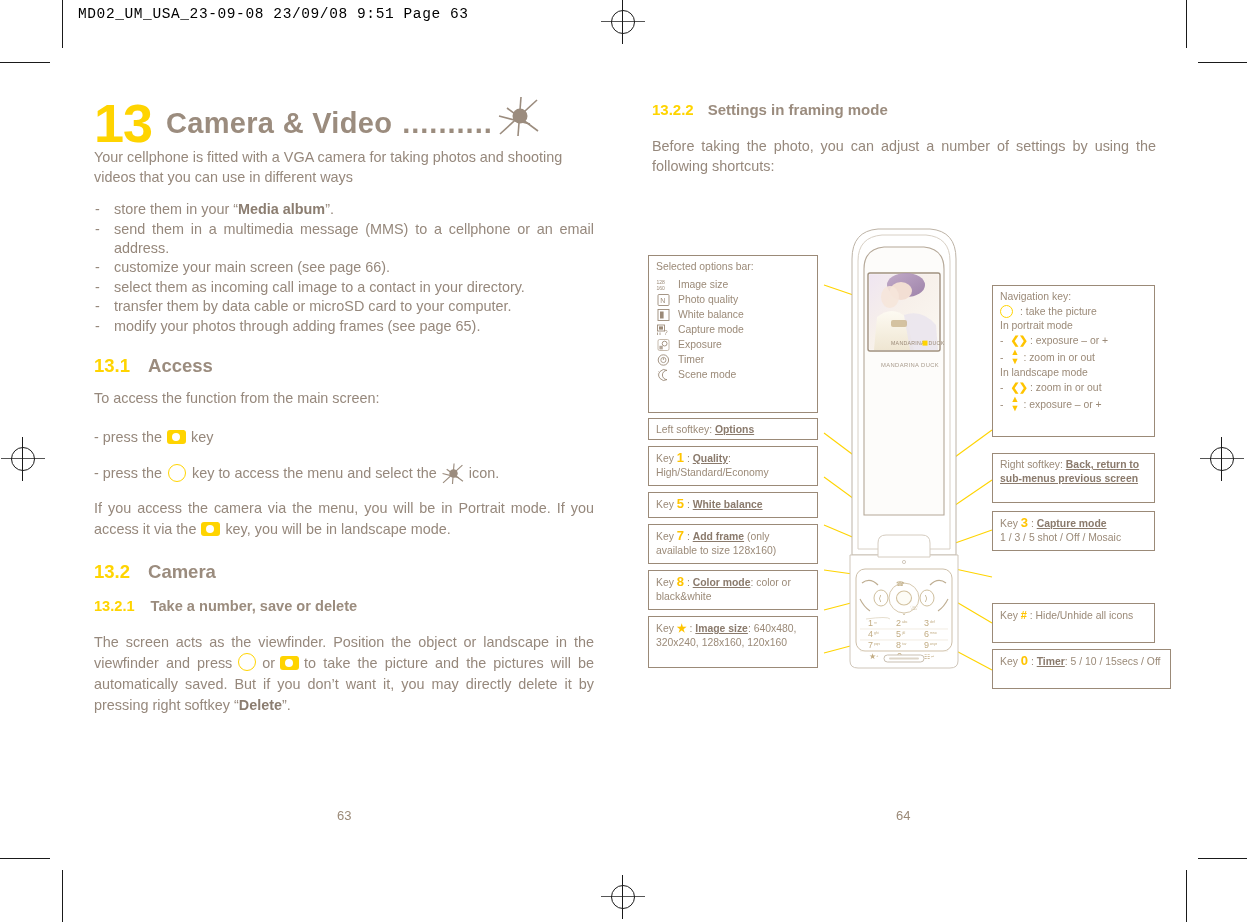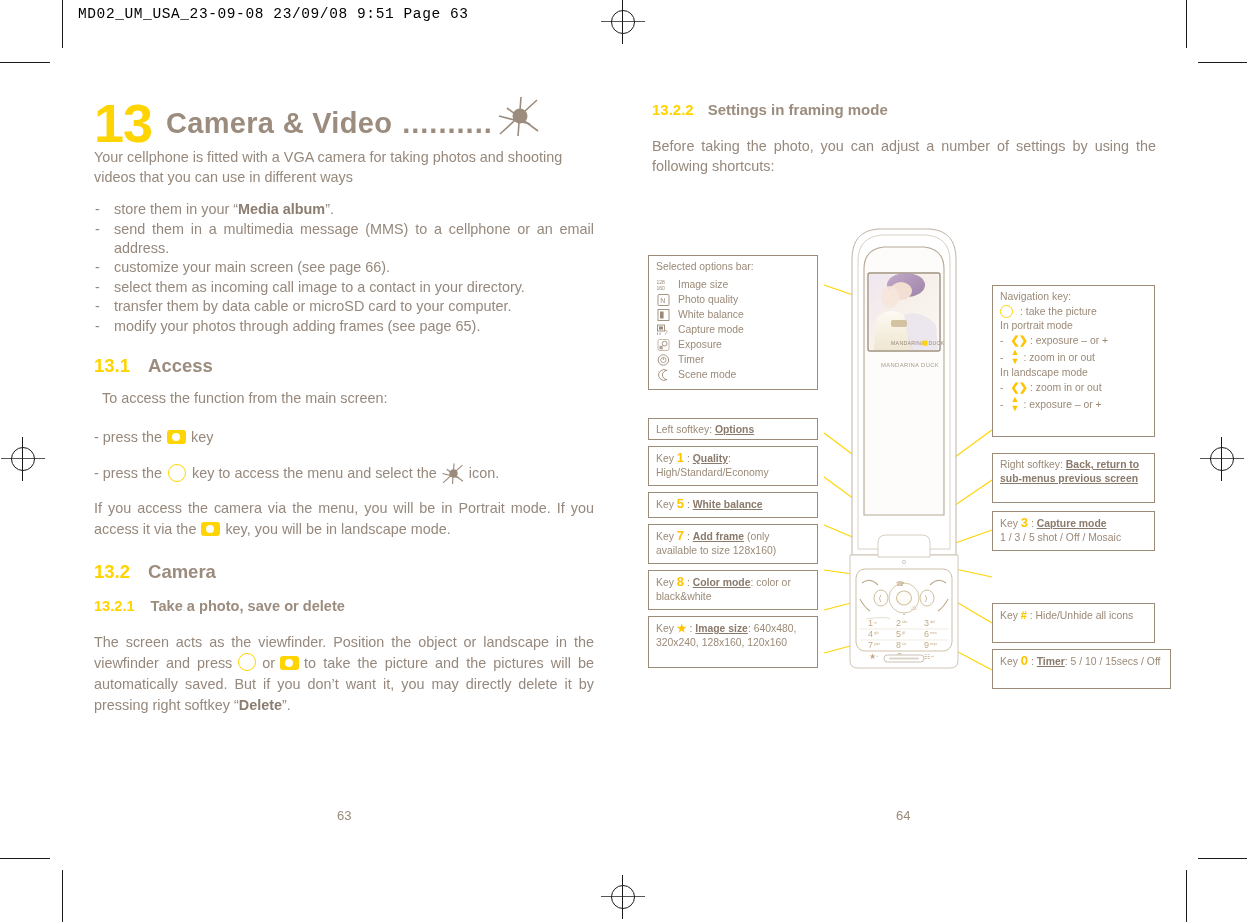--- a/index.html
+++ b/index.html
@@ -42,21 +42,21 @@
 
   h2.sec{margin:20px 0 13px 0;font-size:18.5px;line-height:20px;}
   h2.sec .n{color:#FFD400;font-weight:bold;}
   h2.sec .t{color:#9b8c7e;font-weight:bold;margin-left:18px;}
   h3.sec3{margin:15px 0 12px 0;font-size:14.6px;line-height:18px;}
   h3.sec3 .n{color:#FFD400;font-weight:bold;}
   h3.sec3 .t{color:#9b8c7e;font-weight:bold;margin-left:11px;}
   h3.sec3b .t{margin-left:16px;}
 
   p.para{margin:0 0 13px 0;color:#96887c;font-size:14.4px;line-height:19.6px;text-align:justify;}
-  p.para.nj{text-align:left;margin-left:8px;}
+  p.para.nj{text-align:left;}
   p.line{margin:0 0 14px 0;color:#96887c;font-size:14.4px;line-height:22px;display:flex;align-items:center;flex-wrap:wrap;}
 
   
   .camkey{display:inline-block;width:19px;height:14px;background:#FFD400;border-radius:3px;position:relative;vertical-align:-2px;margin:0 5px;}
   .camkey:before{content:"";position:absolute;left:5px;top:3px;width:8px;height:8px;border-radius:50%;background:#fff;}
   .camkey:after{content:"";position:absolute;left:12px;top:0px;width:5px;height:3px;background:#FFD400;}
   .okkey{display:inline-block;width:16px;height:16px;border:1.6px solid #FFD400;border-radius:50%;vertical-align:-3px;margin:0 6px;}
   .starico{display:inline-block;width:22px;height:20px;vertical-align:-5px;margin:0 3px;}
 
   
@@ -178,21 +178,21 @@
 
     <p class="para" style="line-height:21px;">
       <span>If you access the camera via the menu, you will be in Portrait mode. If you access it via the</span><span class="camkey"></span><span>key, you will be in landscape mode.</span>
     </p>
 
     <h2 class="sec" style="margin-top:22px;">
       <span class="n">13.2</span><span class="t">Camera</span>
     </h2>
 
     <h3 class="sec3 sec3b">
-      <span class="n">13.2.1</span><span class="t">Take a photo, save or delete</span>
+      <span class="n">13.2.1</span><span class="t">Take a number, save or delete</span>
     </h3>
 
     <p class="para" style="line-height:21px;margin-top:17px;">
       <span>The screen acts as the viewfinder. Position the object or landscape in the viewfinder and press</span><span class="okkey"></span><span>or</span><span class="camkey"></span><span>to take the picture and the pictures will be automatically saved. But if you don’t want it, you may directly delete it by pressing right softkey “</span><b class="bold">Delete</b><span>”.</span>
     </p>
   </div>
 
   <div class="colR">
     <h3 class="sec3" style="font-size:15px;">
       <span class="n">13.2.2</span><span class="t" style="margin-left:14px;">Settings in framing mode</span>
@@ -313,21 +313,21 @@
         </g>
         <line x1="16" y1="404" x2="104" y2="404" stroke="#ece4d6" stroke-width=".7"></line>
         <line x1="16" y1="415" x2="104" y2="415" stroke="#ece4d6" stroke-width=".7"></line>
         <line x1="16" y1="426" x2="104" y2="426" stroke="#ece4d6" stroke-width=".7"></line>
 
         <rect x="40" y="430" width="40" height="7" rx="3.4" fill="#fff" stroke="#c9bfb1" stroke-width="1"></rect>
         <rect x="45" y="432.4" width="30" height="2.2" rx="1" fill="#ddd5c8"></rect>
       </svg>
     </div>
 
-    <div class="callout" style="left:0px;top:30px;width:170px;height:135px;">
+    <div class="callout" style="left:0px;top:30px;width:170px;height:158px;">
       <span class="ttl" style="margin-bottom:3px;">Selected options bar:</span>
 
       <div class="row">
         <span class="opticon">
           <svg width="15" height="14" viewBox="0 0 15 14">
               <text x="0.5" y="6" font-size="5" fill="#9b8a78" font-family="Liberation Sans, sans-serif">128</text>
               <text x="0.5" y="11.5" font-size="5" fill="#9b8a78" font-family="Liberation Sans, sans-serif">160</text>
             </svg>
         </span>
         <span>Image size</span>

